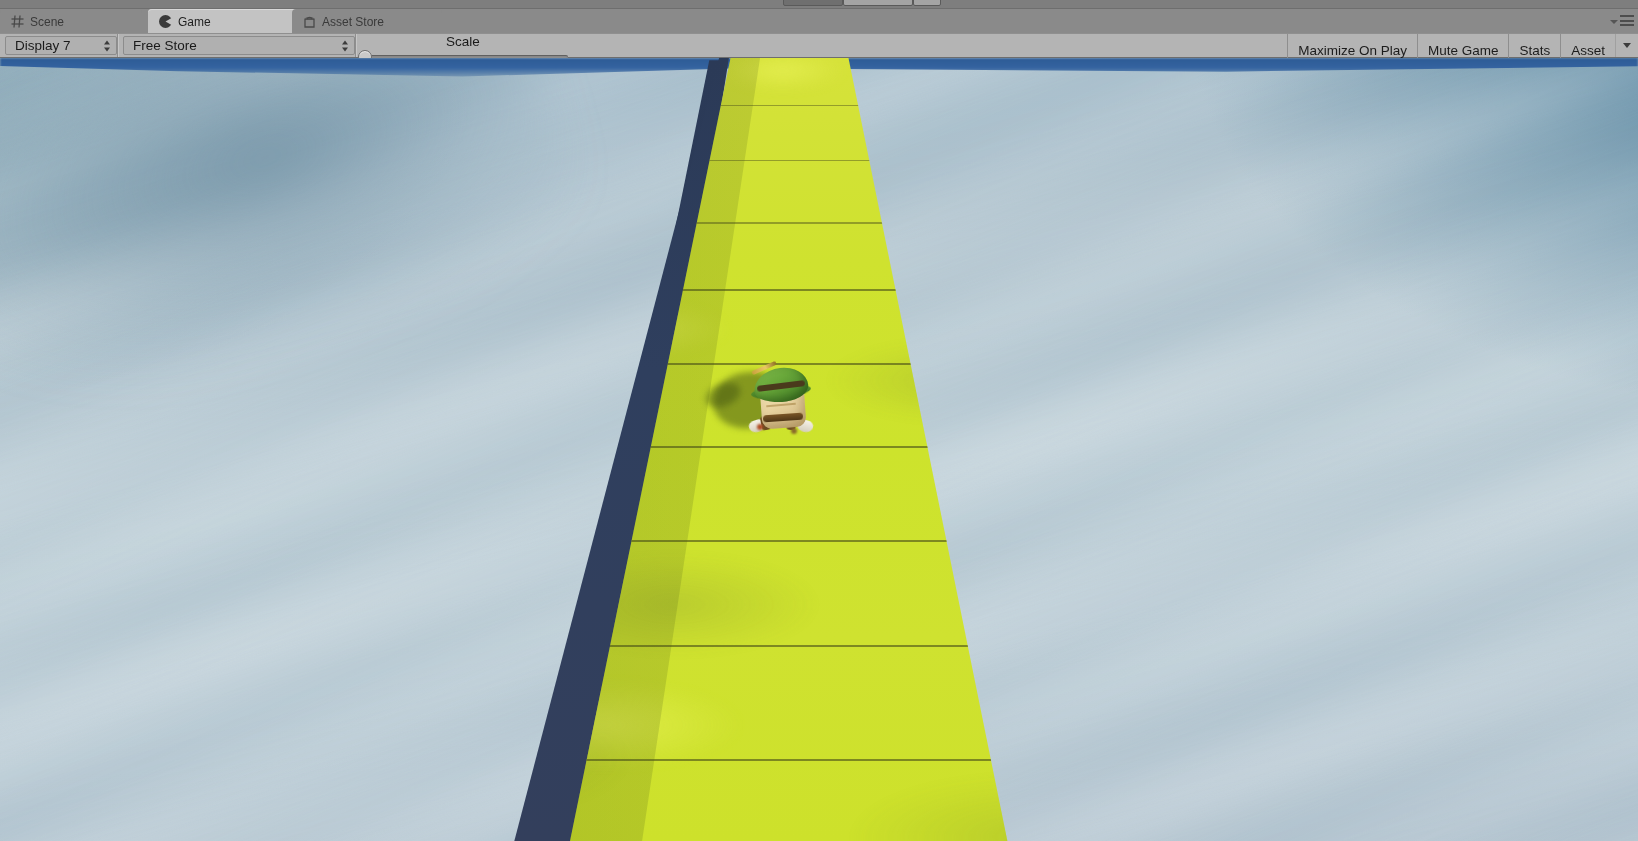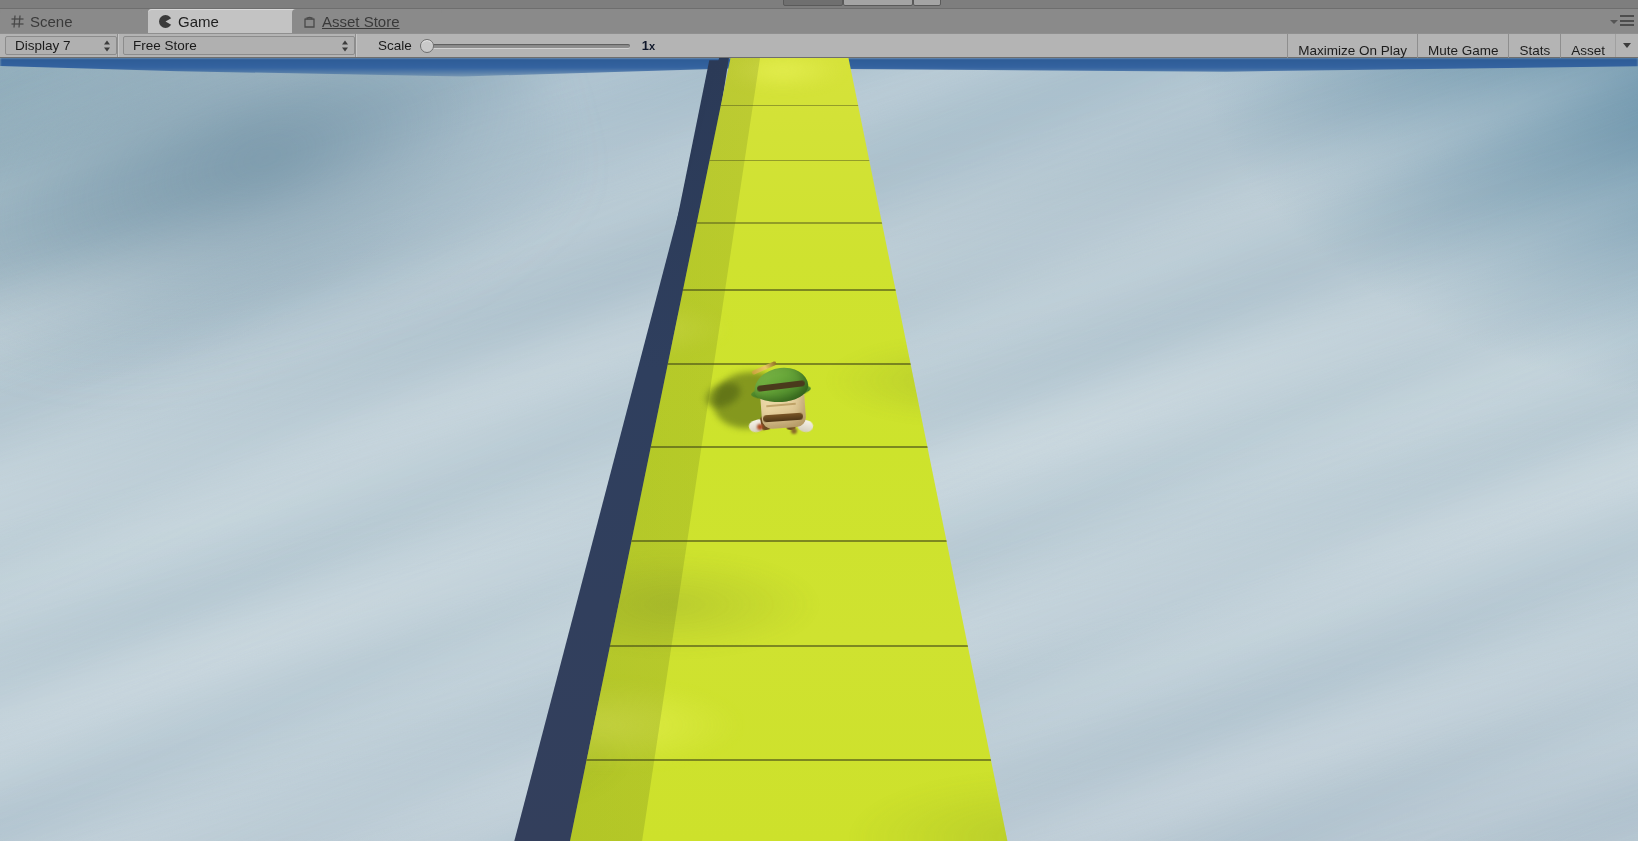--- a/index.html
+++ b/index.html
@@ -45,39 +45,39 @@
     border-top: 1px solid #6e6e6e;
   }
   .tab {
     position: absolute;
     top: 0;
     height: 25px;
     display: flex;
     align-items: center;
     gap: 6px;
     padding: 0 14px 0 11px;
-    font-size: 15px;
+    font-size: 12px;
     color: #2a2a2a;
     border-top-left-radius: 4px;
     border-top-right-radius: 4px;
     cursor: pointer;
     user-select: none;
   }
   .tab.inactive {
     background: #8a8a8a;
     color: #3a3a3a;
   }
   .tab.active {
     background: #c3c3c3;
     color: #1e1e1e;
     box-shadow: inset 0 1px 0 #d8d8d8;
   }
   .tab-scene   { left: 0px;   width: 142px; }
   .tab-game    { left: 148px; width: 160px; }
-  .tab-asset   { left: 292px; width: 150px; text-decoration: underline; }
+  .tab-asset   { left: 292px; width: 150px; }
 
   
   .icon { display:inline-block; flex:0 0 auto; position: relative; }
   .icon-hash {
     width: 13px; height: 13px;
   }
   .icon-hash svg { display:block; }
 
   .icon-pac {
     width: 13px; height: 13px;
@@ -169,22 +169,23 @@
     border-top:4px solid #3c3c3c;
   }
 
   .dd-display { width: 112px; }
   .dd-aspect  { width: 232px; }
 
   .scale-group {
     display: flex;
     align-items: center;
     gap: 8px;
-    padding-left: 22px;
+    padding-left: 2px;
     user-select: none;
+    flex-direction: column;
   }
   .scale-label { color: #1a1a1a; }
   .slider {
     position: relative;
     width: 210px;
     height: 20px;
     display: flex;
     align-items: center;
     cursor: pointer;
   }

